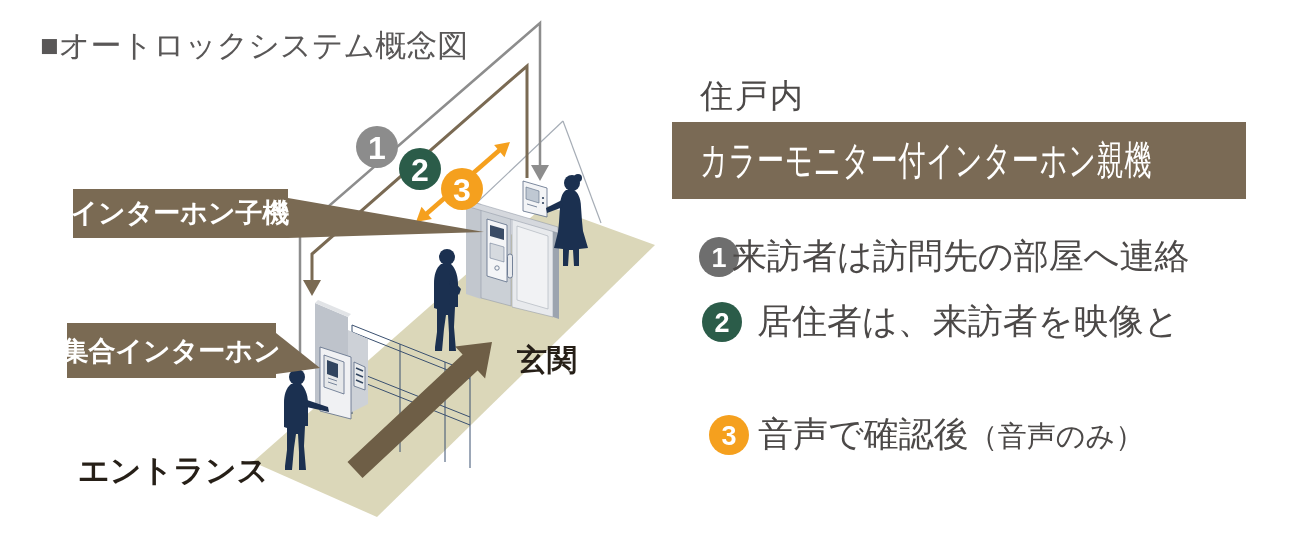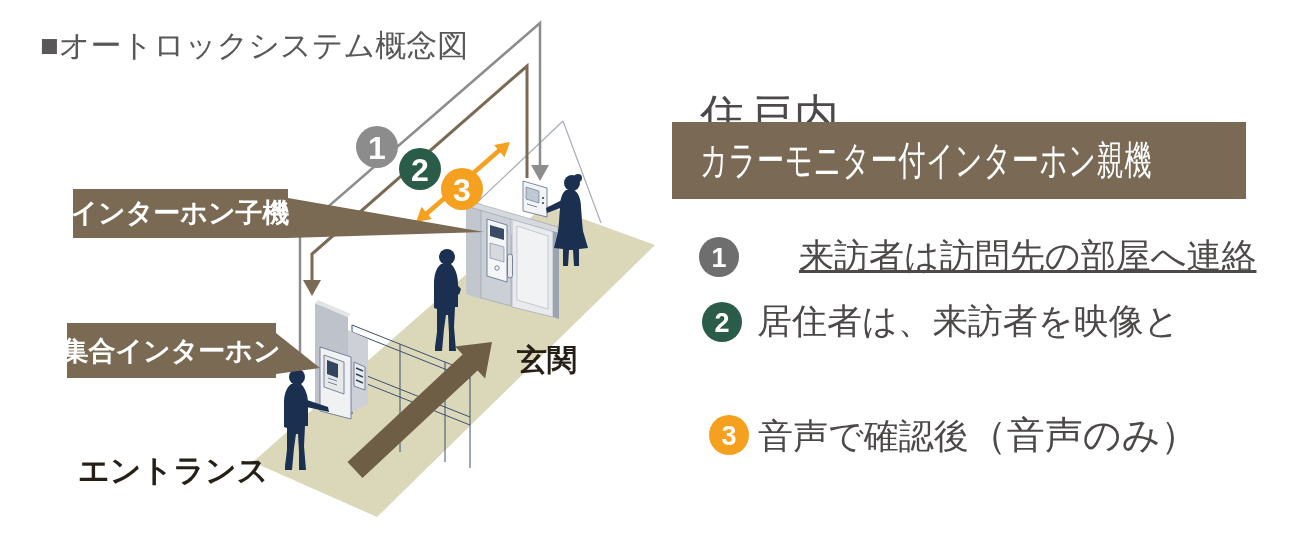--- a/index.html
+++ b/index.html
@@ -7,42 +7,42 @@
     width:1316px;height:540px;position:relative;overflow:hidden;
     background:#ffffff;
     font-family:"Liberation Serif","DejaVu Serif",serif;
   }
   svg text{user-select:none;}
   .t-title{font-family:"Liberation Serif","DejaVu Serif",serif;font-size:31px;fill:#595757;}
   .t-gothic-dark{font-family:"Liberation Sans","DejaVu Sans",sans-serif;font-weight:bold;fill:#261F17;}
   .t-label-white{font-family:"Liberation Sans","DejaVu Sans",sans-serif;font-weight:bold;font-size:27px;fill:#ffffff;}
   .t-num{font-family:"Liberation Sans","DejaVu Sans",sans-serif;font-weight:bold;font-size:32px;fill:#ffffff;}
   .right-col .loc{
-    position:absolute;left:700px;top:86px;
-    font-size:45px;color:#4C4948;letter-spacing:2px;
+    position:absolute;left:700px;top:74px;
+    font-size:33px;color:#4C4948;letter-spacing:2px;
   }
   .device-box{
     position:absolute;left:672px;top:122px;width:574px;height:77px;
     background:#7A6A55;
   }
   .device-box span{
     display:inline-block;margin-left:28px;line-height:77px;
     font-size:40px;color:#ffffff;white-space:nowrap;
     transform:scaleX(0.68);transform-origin:left center;letter-spacing:1px;
   }
   .step-circle{position:absolute;width:40px;height:40px;}
   .sc1{left:699px;top:237px;} .sc2{left:702px;top:302px;} .sc3{left:709px;top:415px;}
   .step-text{
     position:absolute;color:#4C4948;font-size:35px;white-space:nowrap;
     font-family:"Liberation Serif","DejaVu Serif",serif;
   }
-  .st1{left:799px;top:237px;line-height:40px;text-decoration:underline;}
+  .st1{left:732px;top:237px;line-height:40px;}
   .st2{left:757px;top:300px;line-height:44px;}
   .st3{left:758px;top:415px;line-height:40px;}
-  .st3 .suffix{font-size:38px;}
+  .st3 .suffix{font-size:29px;}
   .circle-num{
     font-family:"Liberation Sans","DejaVu Sans",sans-serif;
     font-weight:bold;font-size:27px;fill:#ffffff;
   }
 </style>
 </head>
 <body>
 
 <svg id="diagram" width="690" height="540" viewBox="0 0 690 540" style="position:absolute;left:0;top:0;">
 

